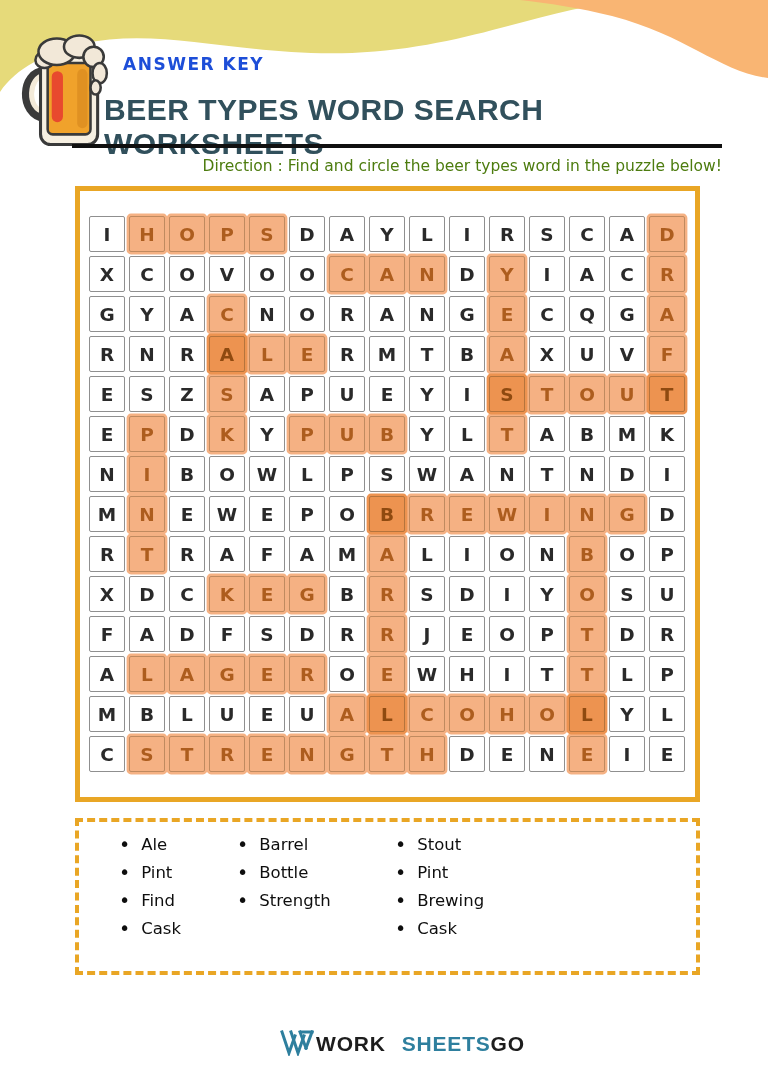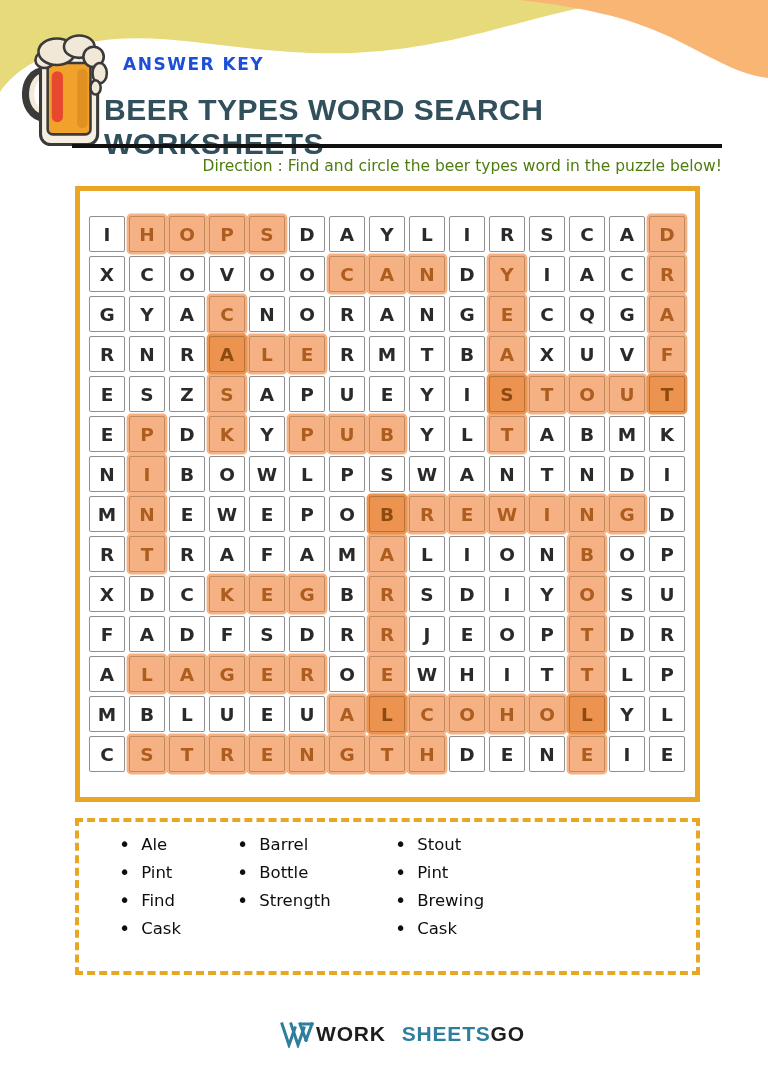--- a/index.html
+++ b/index.html
@@ -82,21 +82,21 @@
   .word-col-3{width:158px;}
   .word-col-4{width:150px;}
   .word-item{
     font-size:16.5px;color:#0E0E0E;line-height:26px;white-space:nowrap;
   }
   .word-item::before{
     content:"\2022";font-size:19px;margin-right:11px;position:relative;top:1px;
   }
   .footer{
     position:absolute;left:0;right:0;top:1022px;height:34px;
-    display:flex;align-items:flex-start;justify-content:center;gap:1px;padding-left:36px;
+    display:flex;align-items:flex-end;justify-content:center;gap:1px;padding-left:36px;
   }
   .brand-text{
     font-family:"Liberation Sans",sans-serif;
     font-size:21px;font-weight:800;letter-spacing:0.8px;color:#1D1D1D;
     display:flex;
   }
   .brand-sheets{color:var(--brand-blue,#2E7F9E);margin-left:16px;}
 </style>
 </head>
 <body>

